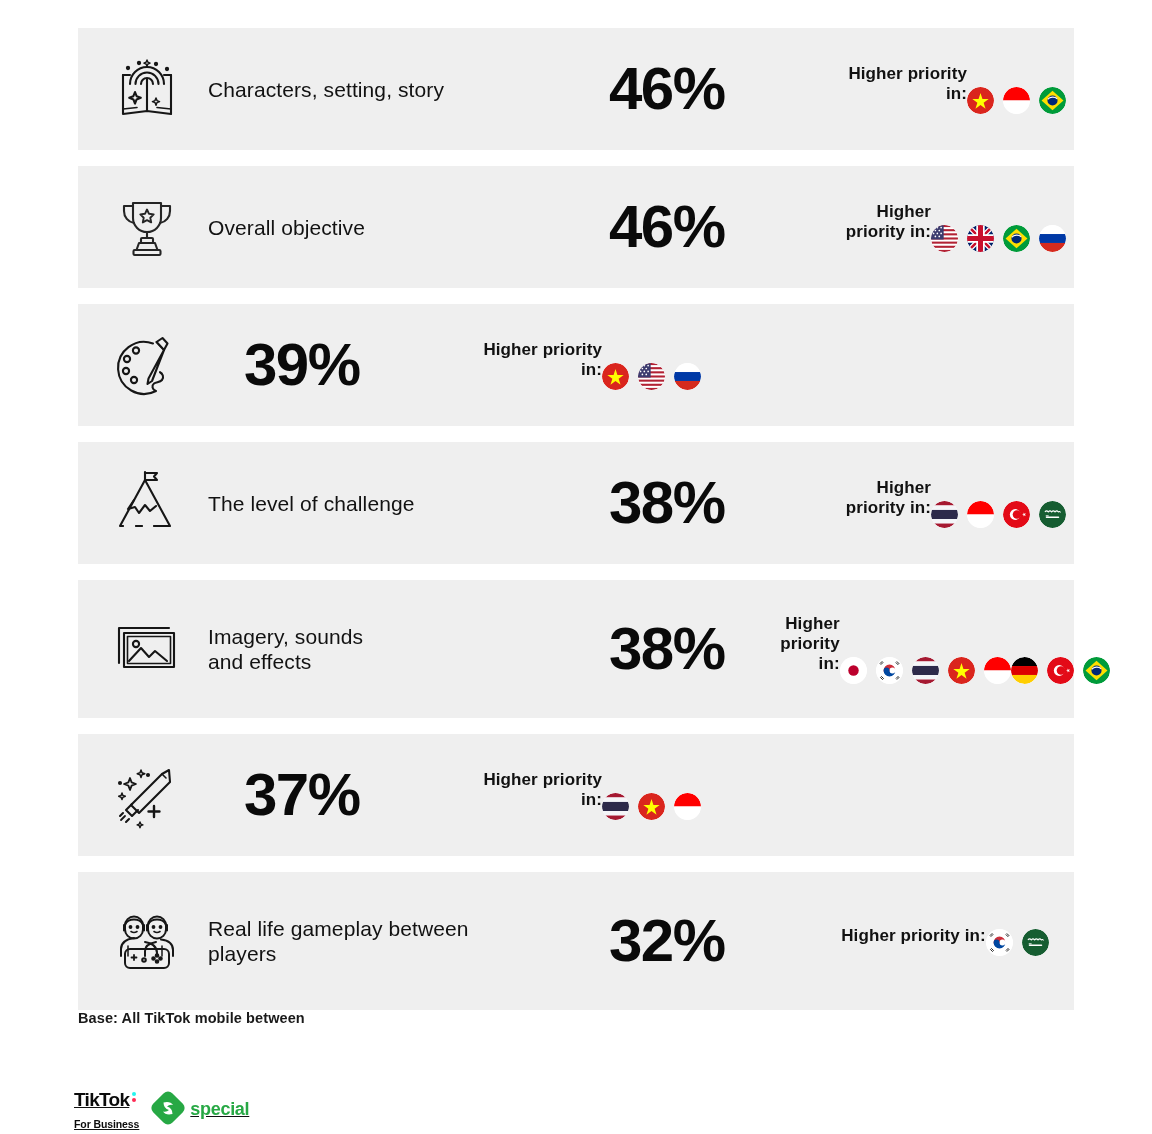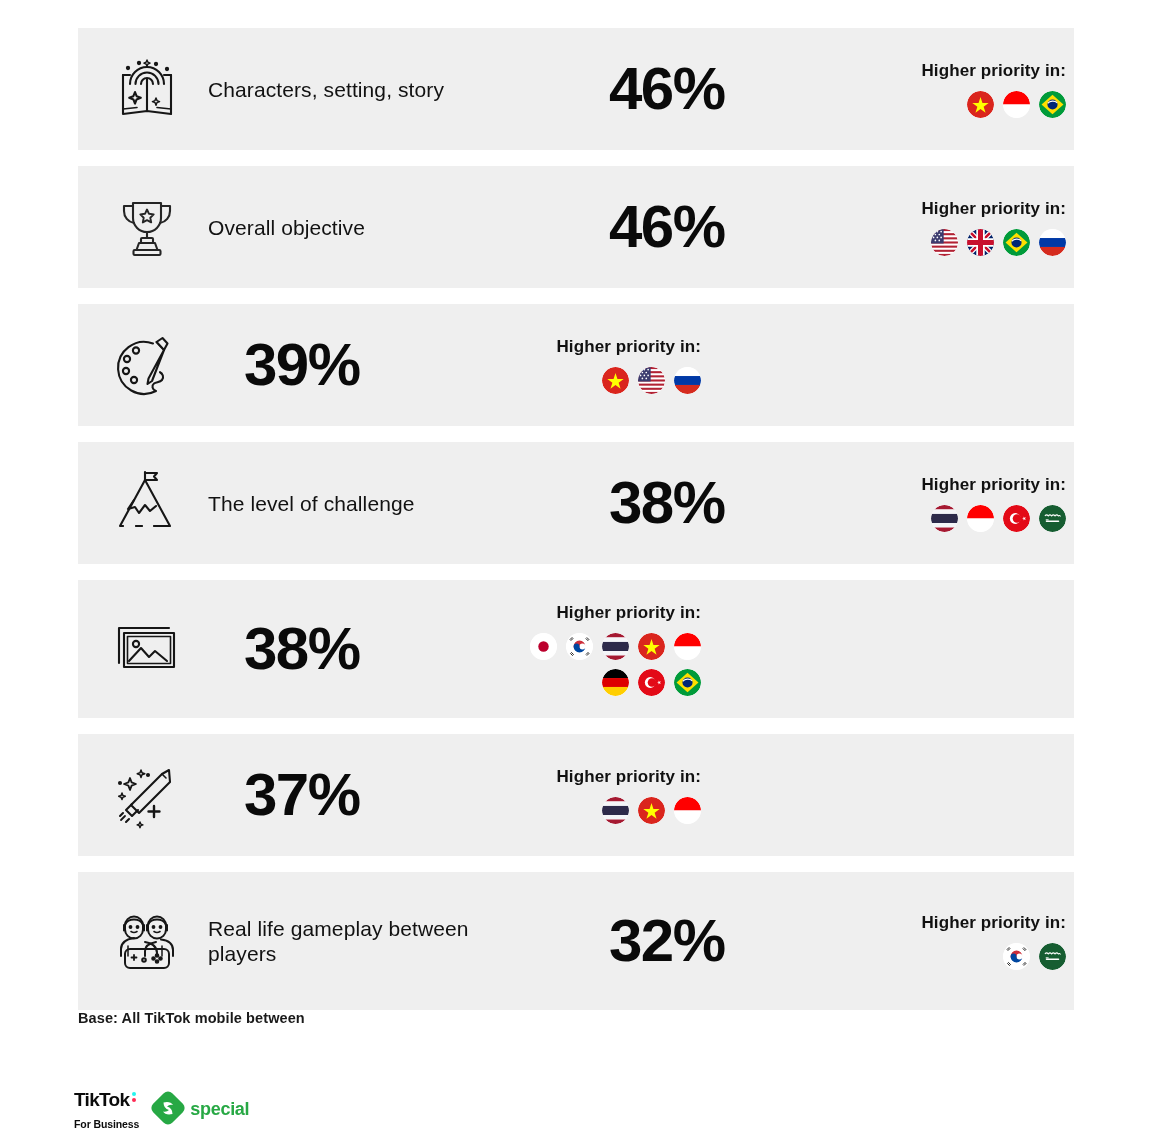--- a/index.html
+++ b/index.html
@@ -73,21 +73,21 @@
     font-weight: 700;
     color: #0a0a0a;
     letter-spacing: -1.5px;
   }
   .cell-flags {
     width: 250px;
     min-width: 250px;
     padding-right: 8px;
     box-sizing: border-box;
     display: flex;
-    flex-direction: column;
+    flex-direction: row;
     align-items: flex-end;
     justify-content: center;
   }
   .flags-title {
     font-size: 17px;
     font-weight: 700;
     color: #111111;
     letter-spacing: 0.1px;
     margin-bottom: 10px;
     text-align: right;
@@ -121,20 +121,21 @@
     color: #1a1a1a;
     letter-spacing: 0.1px;
   }
   .footer {
     position: absolute;
     left: 74px;
     top: 1090px;
     display: flex;
     align-items: center;
     gap: 12px;
+    text-decoration: underline;
   }
   .tiktok-logo {
     display: flex;
     flex-direction: column;
     line-height: 1;
   }
   .tiktok-top {
     display: flex;
     align-items: flex-start;
     font-size: 19px;
@@ -480,20 +481,24 @@
       <div class="cell-icon">
         <span>
           <svg class="icon-svg" width="70" height="70" viewBox="0 0 70 70" fill="none" stroke="#161616" stroke-width="2.1" stroke-linecap="round" stroke-linejoin="round">
             <path d="M7 49 L7 14 L57 14"></path>
             <rect x="12" y="19" width="50" height="34"></rect>
             <rect x="15.5" y="22.5" width="43" height="27" stroke-width="1.6"></rect>
             <circle cx="24" cy="30" r="3.1"></circle>
             <path d="M17 47 L29 34 L37 43 L43 37 L55 47"></path>
           </svg>
         </span>
+      </div>
+      <div class="cell-label">
+        <div class="label-text">Imagery, sounds
+and effects</div>
       </div>
       <div class="cell-pct">
         <div class="pct-text">38%</div>
       </div>
       <div class="cell-flags">
         <div class="flags-title">Higher priority in:</div>
         <div class="flag-line">
           <span class="flag">
               <svg viewBox="0 0 32 32">
                 <circle cx="16" cy="16" r="16" fill="#FFFFFF"></circle>

